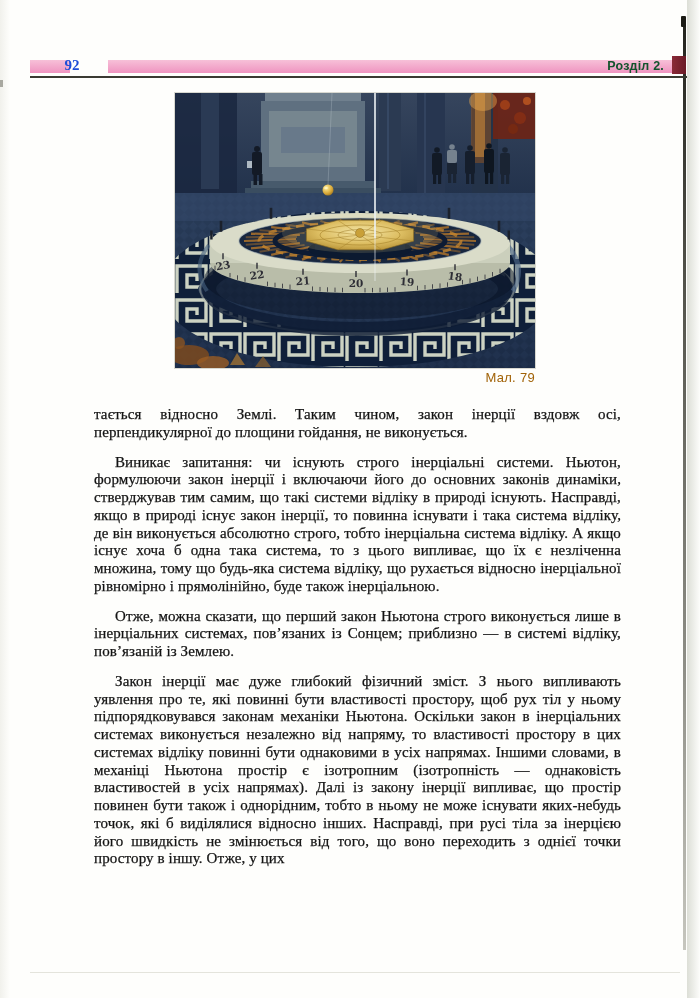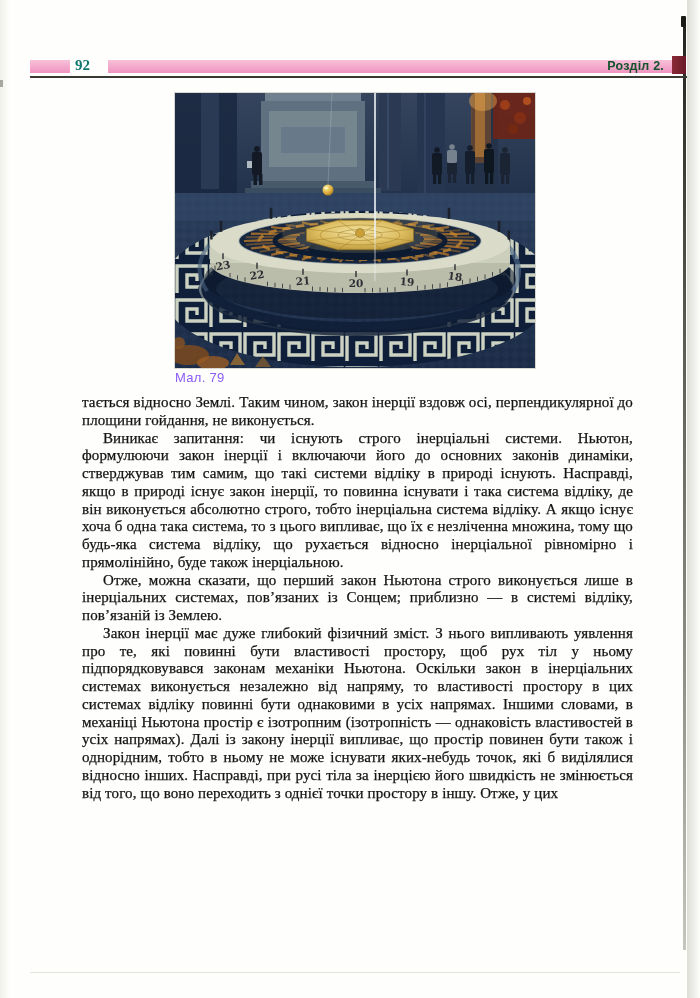--- a/index.html
+++ b/index.html
@@ -17,37 +17,37 @@
     background:linear-gradient(90deg,#dcded6,#fdfdfb)}
   #bottom-edge{left:30px;top:972px;width:650px;height:1px;background:#e4e4dc}
   #left-notch{left:0;top:80px;width:3px;height:7px;background:#a8a8a0}
 
   
   .pink{top:60px;height:13px;background:linear-gradient(180deg,#f7c0d8,#ef94c0)}
   #pink-left{left:30px;width:40px}
   #pink-main{left:108px;width:564px}
   #maroon-block{left:672px;top:56px;width:14px;height:18px;
     background:linear-gradient(90deg,#8a2a38,#6a1a26)}
-  #page-number{left:75px;top:57px;width:38px;
-    font:bold 15px "Liberation Serif",serif;color:#0f766e}
+  #page-number{left:53px;top:57px;width:38px;text-align:center;
+    font:bold 15px "Liberation Serif",serif;color:#1d4ed8}
   #chapter-label{right:36px;top:59px;
     font:bold 12.5px "Liberation Sans",sans-serif;color:#14532d;letter-spacing:.2px}
   #header-rule{left:30px;top:76px;width:657px;height:2px;background:#3a3a32}
 
   
   #photo{left:175px;top:93px;width:360px;height:275px;outline:1px solid #d8d8d0;
     background:#1f2e44}
-  #figure-caption{left:175px;top:370px;width:360px;text-align:left;
-    font:13px "Liberation Sans",sans-serif;color:#8b5cf6;letter-spacing:.3px}
+  #figure-caption{left:175px;top:370px;width:360px;text-align:right;
+    font:13px "Liberation Sans",sans-serif;color:#a16207;letter-spacing:.3px}
 
   
   #body-text{left:82px;top:394px;width:551px;font-size:15px;line-height:17.75px;
     color:#141414;text-align:justify;letter-spacing:.12px;
     -webkit-text-stroke:.25px #141414}
-  #body-text p{margin:0}
+  #body-text p{margin:12px}
   .indent{text-indent:21px}
   .q{}
 </style>
 </head>
 <body>
 
 <div class="abs" id="left-edge"></div>
 <div class="abs" id="edge-band"></div>
 <div class="abs" id="edge-line"></div>
 <div class="abs" id="edge-cap"></div>

